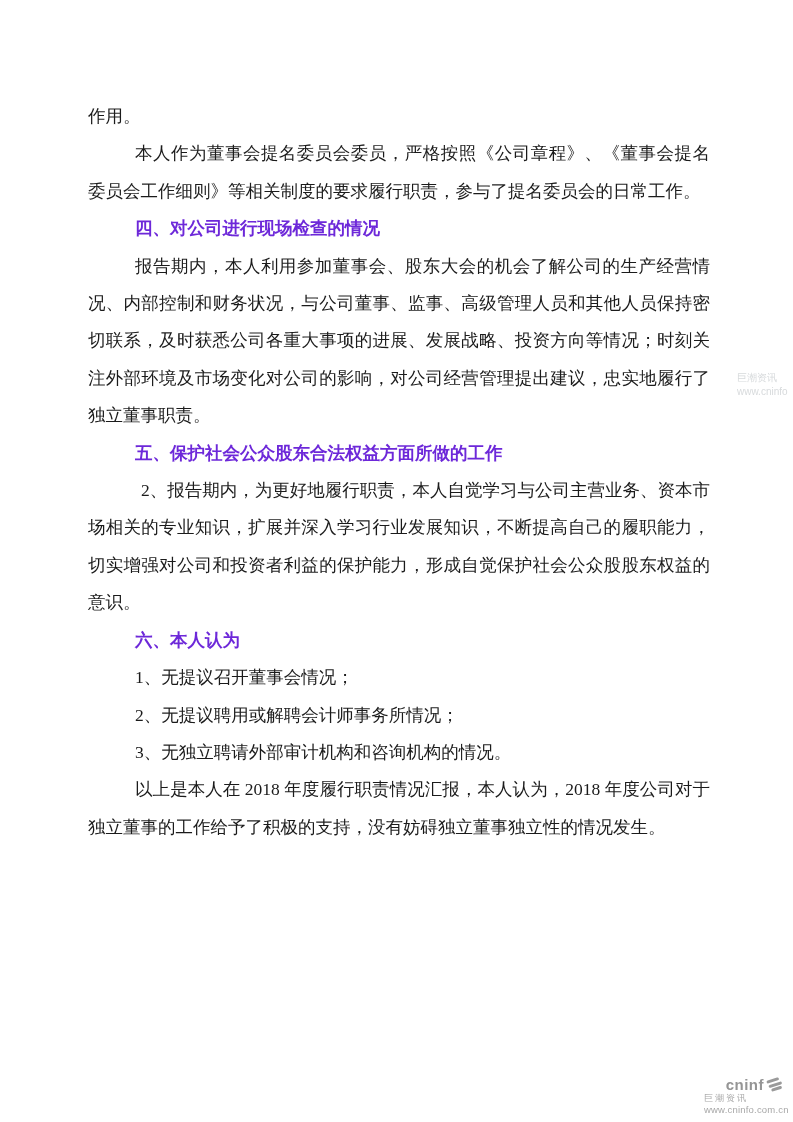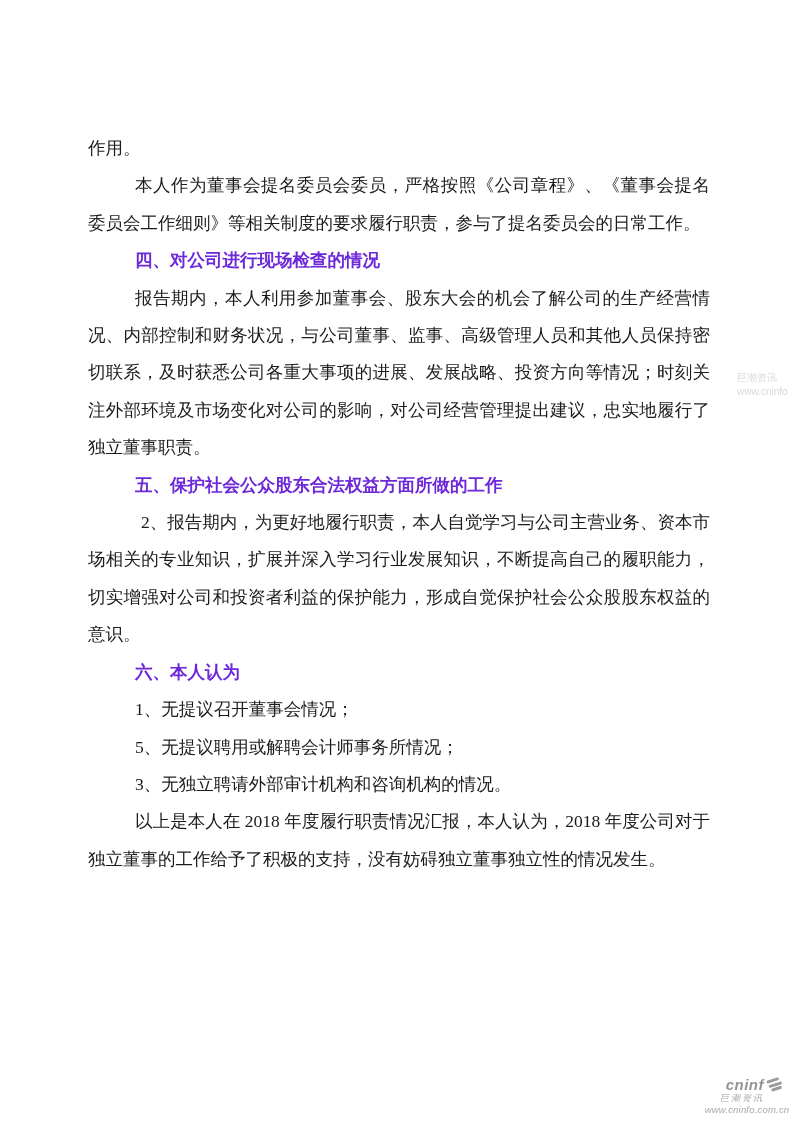--- a/index.html
+++ b/index.html
@@ -16,21 +16,21 @@
     left:88px; top:98px; width:622px;
   }
   .content p {
     margin:0;
     font-size:17.5px;
     line-height:37.4px;
     color:#1b1b1b;
     text-align:justify;
     font-family:"Liberation Serif","DejaVu Serif",serif;
   }
-  p.continuation { text-indent:0;margin-top:32px; }
+  p.continuation { text-indent:0; }
   p.body         { text-indent:47px; }
   p.body-indent2 { text-indent:53px; }
   p.item         { text-indent:47px; }
   p.heading {
     text-indent:47px;
     font-weight:bold;
     font-family:"Liberation Sans","DejaVu Sans",sans-serif;
     color:#6d28d9;
   }
   
@@ -41,24 +41,23 @@
     font-size:10px;
     line-height:14px;
     color:#d7dadc;
     white-space:nowrap;
   }
   
   .cninfo-logo {
     position:absolute;
     right:3px; top:1076px;
     width:86px;
-    text-align:center;
+    text-align:left;
     color:#a0a0a0;
     font-family:"Liberation Sans","DejaVu Sans",sans-serif;
-    font-style:italic;
   }
   .cninfo-logo .brand-row {
     display:flex; align-items:center; justify-content:flex-end;
     gap:1px; padding-right:6px;
   }
   .cninfo-logo .brand-text {
     font-weight:bold;
     font-size:15px;
     letter-spacing:0.5px;
     color:#959595;
@@ -86,21 +85,21 @@
 
   <div class="content">
     <p class="continuation">作用。</p>
     <p class="body">本人作为董事会提名委员会委员，严格按照《公司章程》、《董事会提名委员会工作细则》等相关制度的要求履行职责，参与了提名委员会的日常工作。</p>
     <p class="heading">四、对公司进行现场检查的情况</p>
     <p class="body">报告期内，本人利用参加董事会、股东大会的机会了解公司的生产经营情况、内部控制和财务状况，与公司董事、监事、高级管理人员和其他人员保持密切联系，及时获悉公司各重大事项的进展、发展战略、投资方向等情况；时刻关注外部环境及市场变化对公司的影响，对公司经营管理提出建议，忠实地履行了独立董事职责。</p>
     <p class="heading">五、保护社会公众股东合法权益方面所做的工作</p>
     <p class="body-indent2">2、报告期内，为更好地履行职责，本人自觉学习与公司主营业务、资本市场相关的专业知识，扩展并深入学习行业发展知识，不断提高自己的履职能力，切实增强对公司和投资者利益的保护能力，形成自觉保护社会公众股股东权益的意识。</p>
     <p class="heading">六、本人认为</p>
     <p class="item">1、无提议召开董事会情况；</p>
-    <p class="item">5、无提议聘用或解聘会计师事务所情况；</p>
+    <p class="item">2、无提议聘用或解聘会计师事务所情况；</p>
     <p class="item">3、无独立聘请外部审计机构和咨询机构的情况。</p>
     <p class="body">以上是本人在 2018 年度履行职责情况汇报，本人认为，2018 年度公司对于独立董事的工作给予了积极的支持，没有妨碍独立董事独立性的情况发生。</p>
   </div>
 
   <div class="side-watermark">
     <div>巨潮资讯</div>
     <div>www.cninfo</div>
   </div>
 
   <div class="cninfo-logo">

